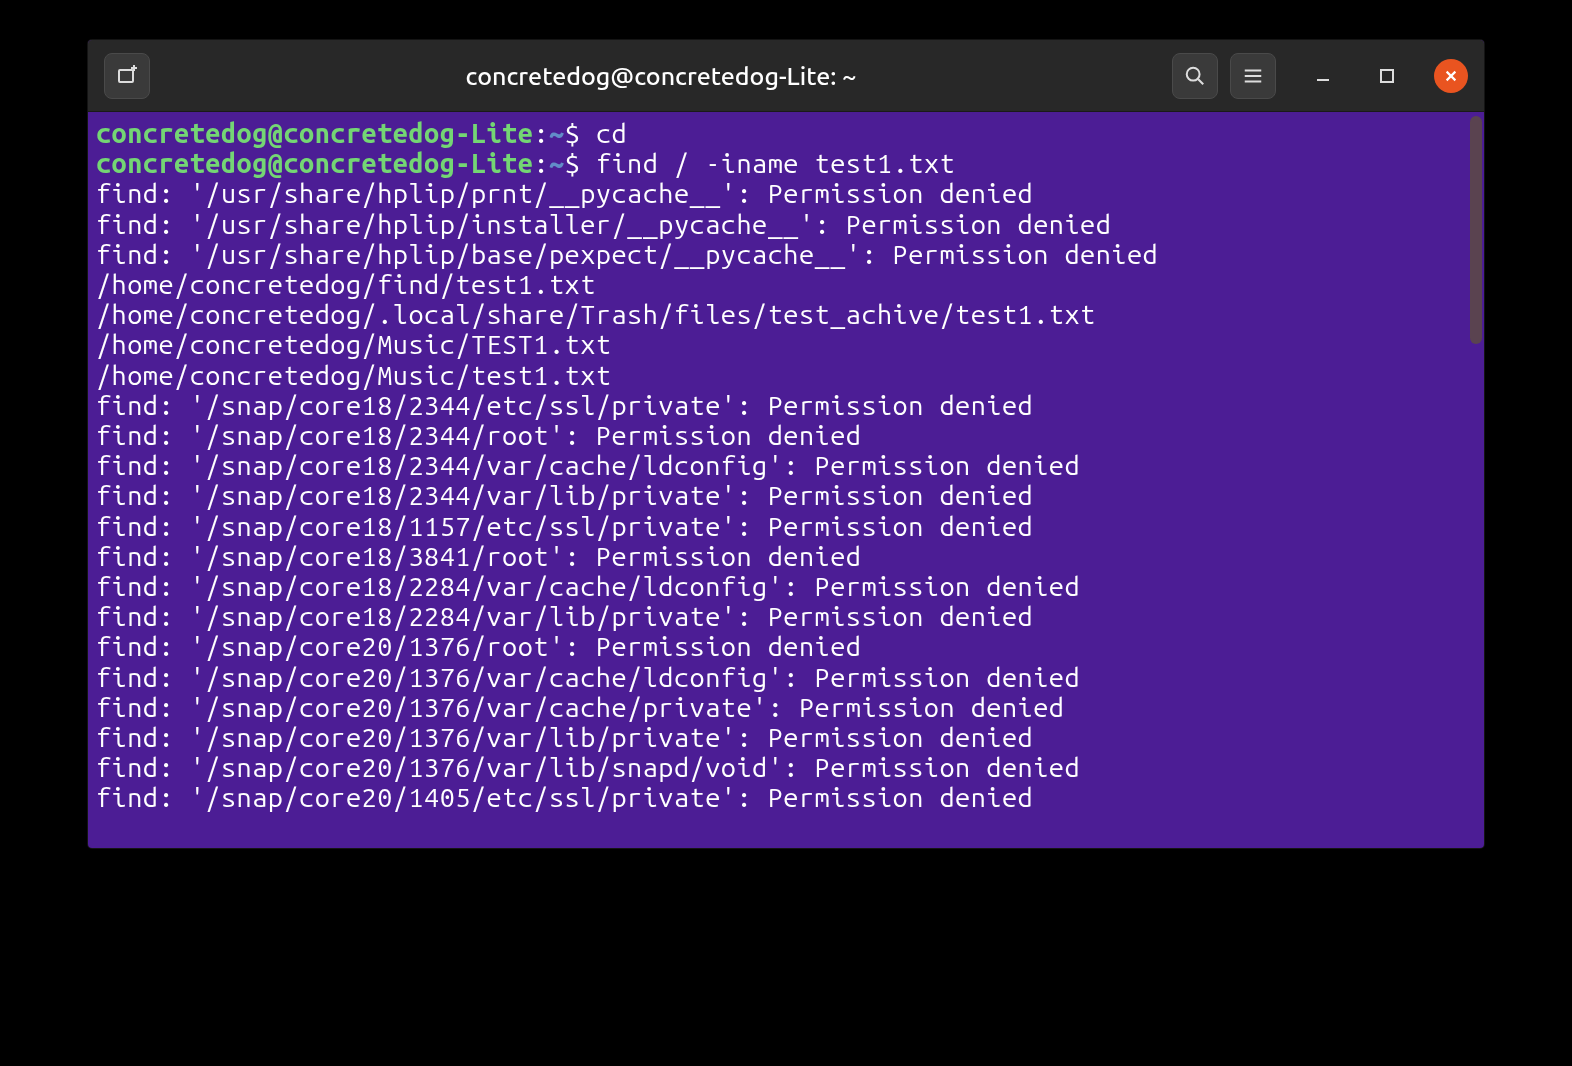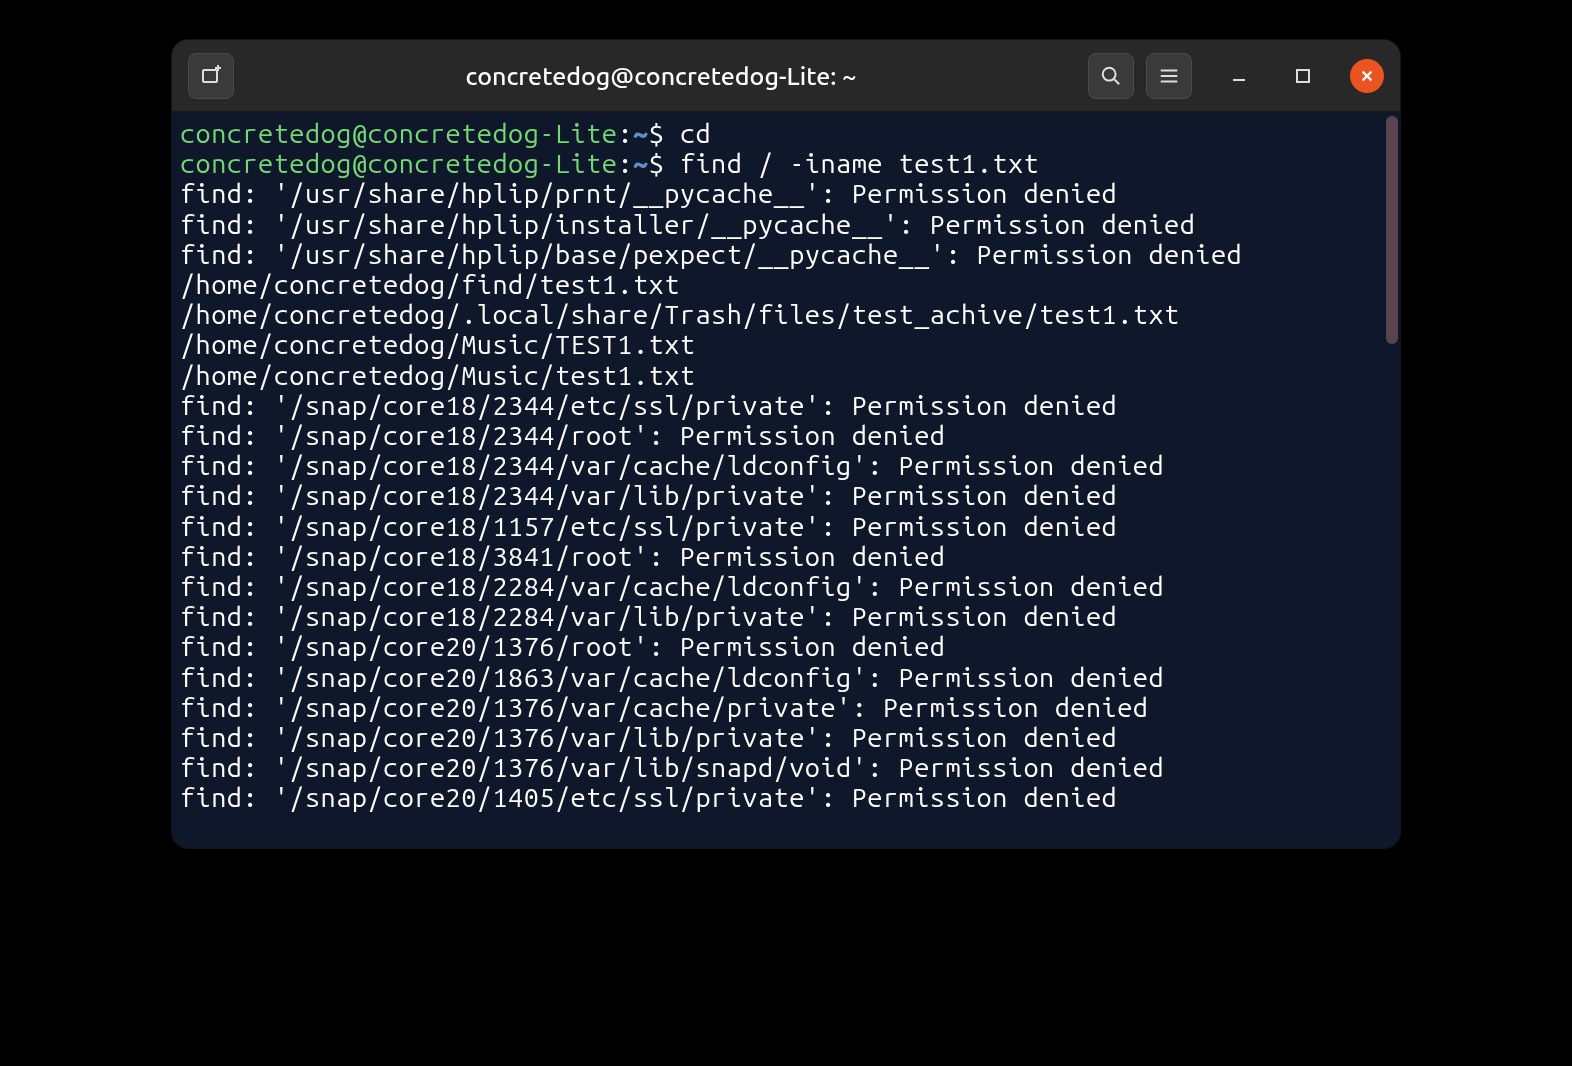--- a/index.html
+++ b/index.html
@@ -11,23 +11,23 @@
       background: #000;
       width: 1572px;
       height: 1066px;
       font-family: 'Ubuntu Mono', 'DejaVu Sans Mono', monospace;
       display: flex;
       align-items: flex-start;
       justify-content: center;
       padding-top: 40px;
     }
     .terminal-window {
-      width: 1228px;
-      background: #0f172a;
-      border-radius: 16px;
+      width: 1396px;
+      background: #4c1d95;
+      border-radius: 4px;
       overflow: hidden;
       box-shadow: 0 0 0 1px rgba(255,255,255,0.08);
     }
     .titlebar {
       height: 72px;
       background: #282828;
       display: flex;
       align-items: center;
       padding: 0 16px;
       gap: 10px;
@@ -107,21 +107,21 @@
       width: 12px;
       height: 228px;
       background: #5a4350;
       border-radius: 6px;
     }
     .prompt-line {
       white-space: pre;
     }
     .user-host {
       color: #74d674;
-      font-weight: normal;
+      font-weight: bold;
       margin-top: 44px;
     }
     .colon {
       color: #ffffff;
     }
     .path {
       color: #628cc8;
       font-weight: bold;
     }
     .dollar {
@@ -199,19 +199,19 @@
     <div class="output-line">/home/concretedog/Music/test1.txt</div>
     <div class="output-line">find: '/snap/core18/2344/etc/ssl/private': Permission denied</div>
     <div class="output-line">find: '/snap/core18/2344/root': Permission denied</div>
     <div class="output-line">find: '/snap/core18/2344/var/cache/ldconfig': Permission denied</div>
     <div class="output-line">find: '/snap/core18/2344/var/lib/private': Permission denied</div>
     <div class="output-line">find: '/snap/core18/1157/etc/ssl/private': Permission denied</div>
     <div class="output-line">find: '/snap/core18/3841/root': Permission denied</div>
     <div class="output-line">find: '/snap/core18/2284/var/cache/ldconfig': Permission denied</div>
     <div class="output-line">find: '/snap/core18/2284/var/lib/private': Permission denied</div>
     <div class="output-line">find: '/snap/core20/1376/root': Permission denied</div>
-    <div class="output-line">find: '/snap/core20/1863/var/cache/ldconfig': Permission denied</div>
+    <div class="output-line">find: '/snap/core20/1376/var/cache/ldconfig': Permission denied</div>
     <div class="output-line">find: '/snap/core20/1376/var/cache/private': Permission denied</div>
     <div class="output-line">find: '/snap/core20/1376/var/lib/private': Permission denied</div>
     <div class="output-line">find: '/snap/core20/1376/var/lib/snapd/void': Permission denied</div>
     <div class="output-line">find: '/snap/core20/1405/etc/ssl/private': Permission denied</div>
   </div>
 </div>
 
 </body></html>

